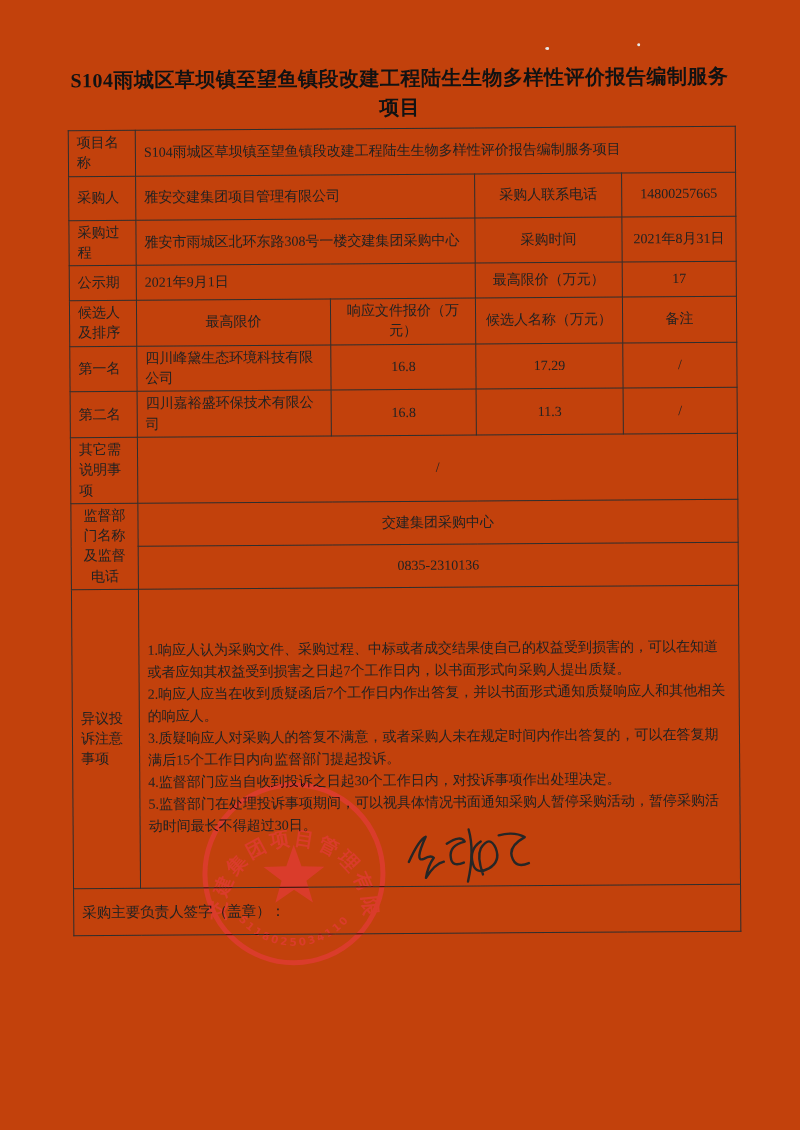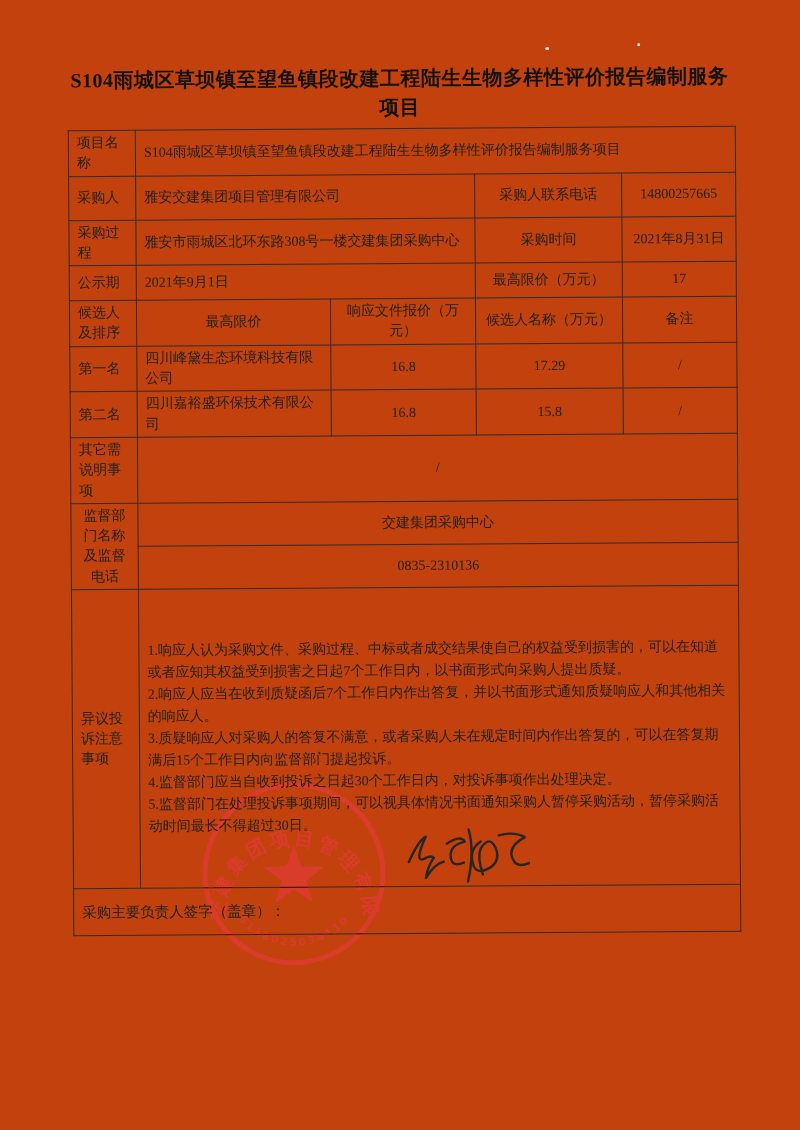--- a/index.html
+++ b/index.html
@@ -132,21 +132,21 @@
           <td class="lbl">第一名</td>
           <td class="val-l company">四川峰黛生态环境科技有限公司</td>
           <td class="val-c">16.8</td>
           <td class="val-c">17.29</td>
           <td class="val-c">/</td>
         </tr>
         <tr style="height:40px">
           <td class="lbl">第二名</td>
           <td class="val-l company">四川嘉裕盛环保技术有限公司</td>
           <td class="val-c">16.8</td>
-          <td class="val-c">15.8</td>
+          <td class="val-c">11.3</td>
           <td class="val-c">/</td>
         </tr>
         <tr style="height:45px">
           <td class="lbl">其它需说明事项</td>
           <td class="val-c" colspan="4">/</td>
         </tr>
         <tr style="height:38px">
           <td class="lbl-c" rowspan="2">监督部门名称及监督电话</td>
           <td class="val-c" colspan="4">交建集团采购中心</td>
         </tr>

